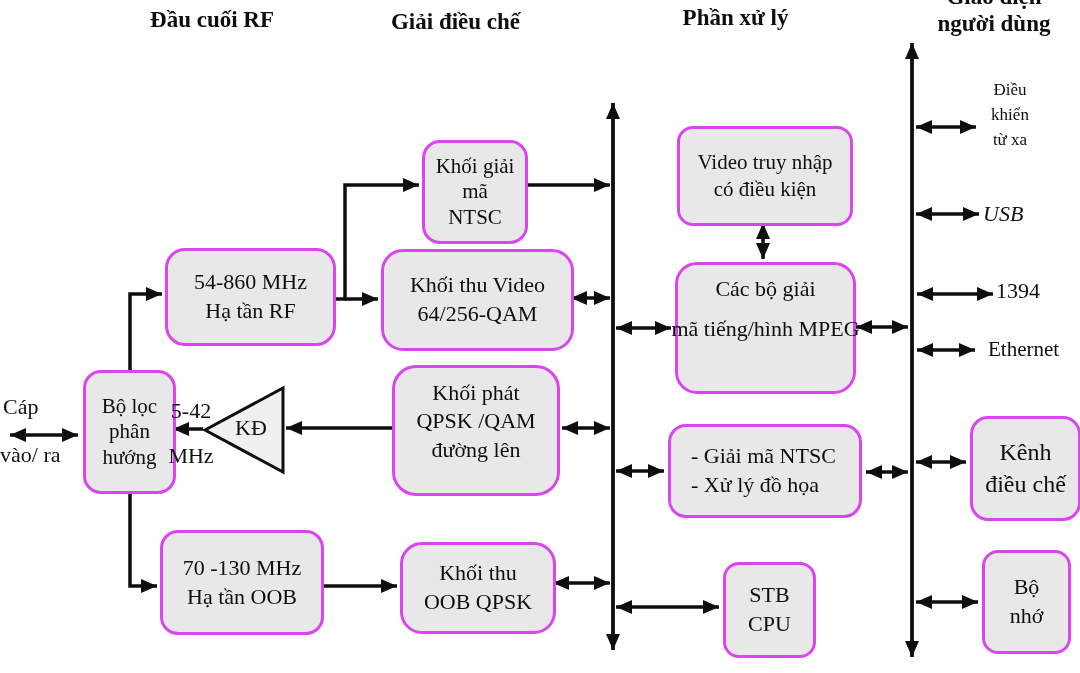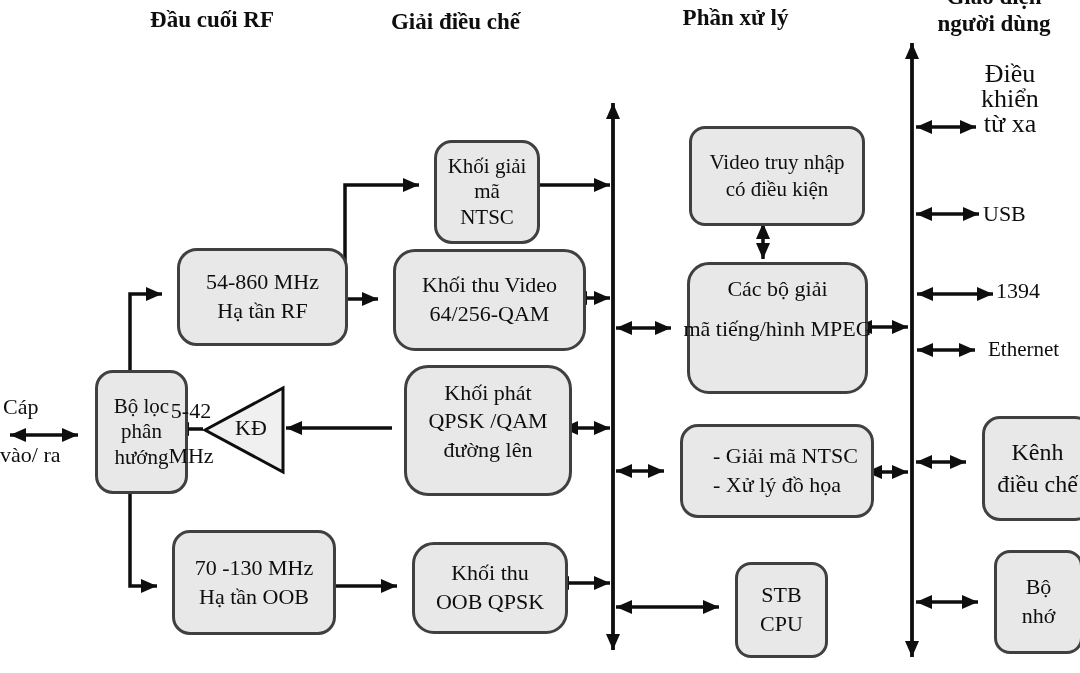--- a/index.html
+++ b/index.html
@@ -1,22 +1,22 @@
 <!DOCTYPE html>
 <html><head>
 <meta charset="utf-8">
 <style>
   html,body{margin:0;padding:0;background:#ffffff;}
   body{width:1080px;height:673px;overflow:hidden;position:relative;
        font-family:"Liberation Serif","DejaVu Serif",serif;color:#0e0e0e;}
   #stage{position:absolute;left:0;top:0;width:1080px;height:673px;overflow:hidden;}
   #wires{position:absolute;left:0;top:0;z-index:1;}
-  .box{position:absolute;z-index:2;background:#e8e8e8;border:3px solid #404040;
+  .box{position:absolute;z-index:2;background:#e8e8e8;border:3px solid #d946ef;
        display:flex;align-items:center;justify-content:center;text-align:center;
-       font-size:22px;line-height:1.3;margin-left:12px;}
+       font-size:22px;line-height:1.3;}
   .box span{white-space:pre-line;}
   .hdr{position:absolute;z-index:3;font-weight:bold;font-size:23px;line-height:27px;
        text-align:center;white-space:pre-line;}
   .lbl{position:absolute;z-index:3;font-size:22px;line-height:25px;white-space:pre-line;}
   .ctr{text-align:center;}
 </style>
 </head>
 <body>
 
 <div id="stage">
@@ -103,21 +103,21 @@
 OOB QPSK</span>
     </div>
   <div class="box" style="left:677px;top:126px;width:170px;height:94px;border-radius:16px;font-size:21px;">
       <span>Video truy nhập
 có điều kiện</span>
     </div>
   <div class="box" style="left:675px;top:262px;width:175px;height:126px;border-radius:22px;">
     <span style="position:absolute;left:0;top:10px;width:100%;">Các bộ giải</span>
     <span style="position:absolute;left:50%;top:50px;transform:translateX(-50%);white-space:nowrap;">mã tiếng/hình MPEG</span>
   </div>
-  <div class="box" style="left:668px;top:424px;width:194px;height:94px;border-radius:18px;justify-content:flex-start;text-align:left;padding-left:30px;box-sizing:border-box;">
+  <div class="box" style="left:668px;top:424px;width:194px;height:94px;border-radius:18px;justify-content:flex-start;text-align:left;padding-left:20px;box-sizing:border-box;">
       <span>- Giải mã NTSC
 - Xử lý đồ họa</span>
     </div>
   <div class="box" style="left:723px;top:562px;width:87px;height:90px;border-radius:16px;">
       <span>STB
 CPU</span>
     </div>
   <div class="box" style="left:970px;top:416px;width:105px;height:99px;border-radius:18px;font-size:24px;">
       <span>Kênh
 điều chế</span>
@@ -125,20 +125,20 @@
   <div class="box" style="left:982px;top:550px;width:83px;height:98px;border-radius:16px;">
       <span>Bộ
 nhớ</span>
     </div>
 
   <div class="lbl" style="left:3px;top:394px;">Cáp</div>
   <div class="lbl" style="left:0px;top:442px;">vào/ ra</div>
   <div class="lbl ctr" style="left:160px;top:398px;width:62px;">5-42</div>
   <div class="lbl ctr" style="left:160px;top:443px;width:62px;">MHz</div>
   <div class="lbl ctr" style="left:225px;top:415px;width:52px;z-index:4;">KĐ</div>
-  <div class="lbl ctr" style="left:974px;top:61px;width:72px;font-size:26px;">Điều
+  <div class="lbl ctr" style="left:974px;top:77px;width:72px;font-size:17px;">Điều
 khiển
 từ xa</div>
-  <div class="lbl" style="left:983px;top:201px;">USB</div>
+  <div class="lbl" style="left:983px;top:201px;font-style:italic;">USB</div>
   <div class="lbl" style="left:996px;top:278px;">1394</div>
   <div class="lbl" style="left:988px;top:337px;font-size:21px;">Ethernet</div>
 
 </div>
 
 </body></html>

